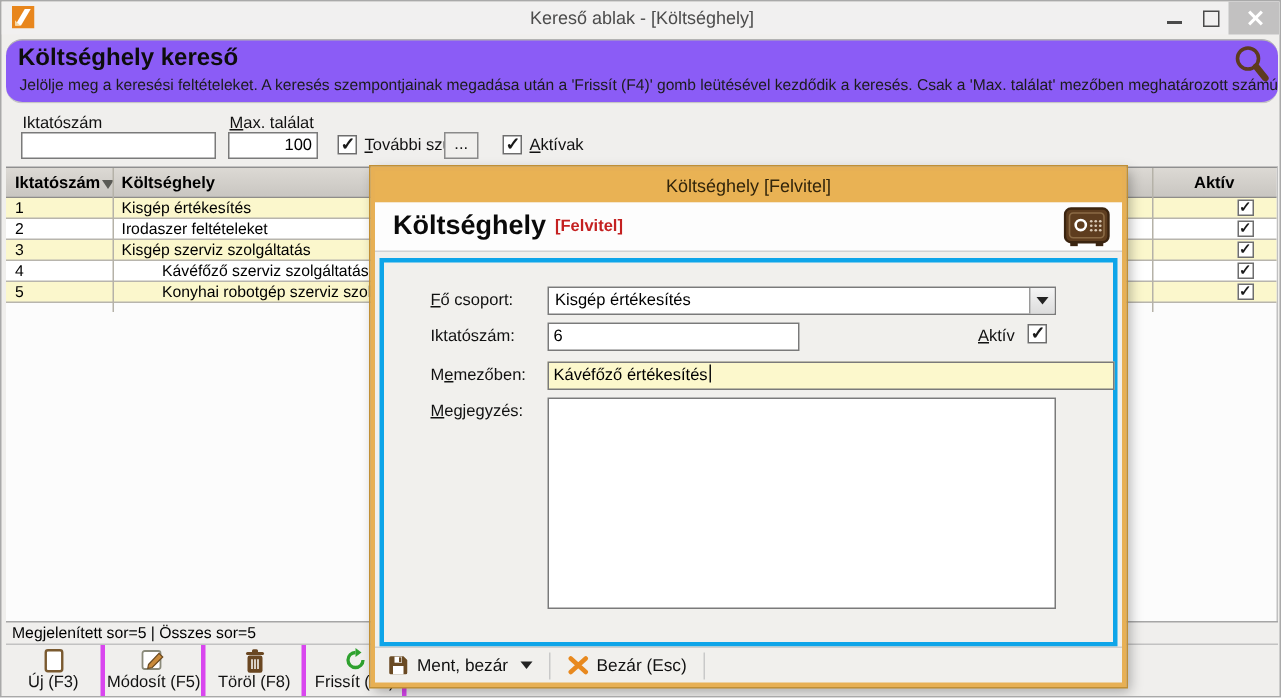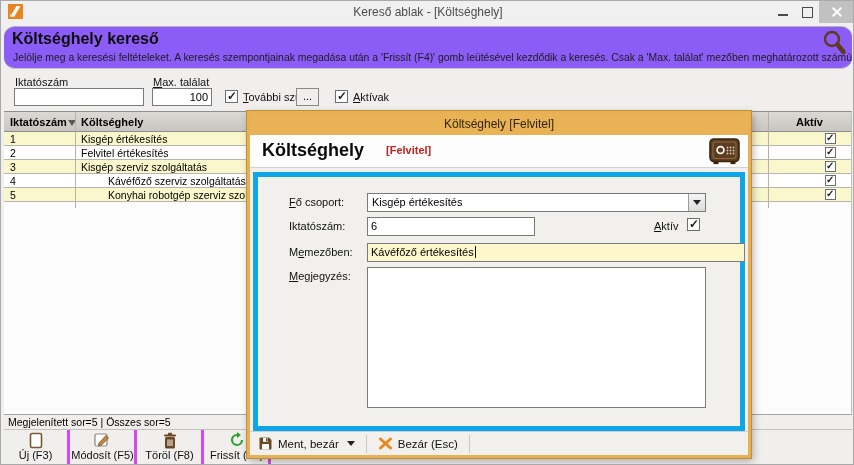--- a/index.html
+++ b/index.html
@@ -86,24 +86,24 @@
 
   
   .dialog { left:246px; top:110px; width:504px; height:347px; background:#f1f0ed;
             border:3px solid #e7b055; outline:1px solid #c08f35;
             box-shadow:2px 3px 8px rgba(0,0,0,.3); z-index:10; }
   .dlg-titlebar { position:absolute; left:0; top:0; width:498px; height:21px; background:#e9b254;
                   text-align:center; font-size:12px; line-height:21px; color:#32250b; }
   .dlg-strip { position:absolute; left:0; top:21px; width:498px; height:33px; background:#fdfdfd;
                border-bottom:1px solid #d2d2d2; }
   .dlg-heading { position:absolute; left:12px; top:5px; font-size:18px; font-weight:bold; color:#0a0a0a; }
-  .dlg-mode { font-size:11px; font-weight:bold; color:#c42020; margin-left:22px; vertical-align:2px; }
+  .dlg-mode { font-size:11px; font-weight:bold; color:#c42020; margin-left:6px; vertical-align:2px; }
   .safe-btn { position:absolute; right:7px; top:3px; width:32px; height:27px; }
   .dlg-group { position:absolute; left:3px; top:58px; width:492px; height:259px;
-               border:5px solid #0ea5e9; }
+               border:3px solid #0ea5e9; }
   .g-lbl { position:absolute; left:31px; font-size:11px; color:#111; }
   .combo { position:absolute; left:109px; top:16px; width:339px; height:19px; background:#fff;
            border:1px solid #7a7a7a; font-size:11px; line-height:17px; padding:0 20px 0 4px; }
   .combo-btn { position:absolute; right:0; top:0; width:17px; height:17px;
                background:linear-gradient(#f5f5f5,#dcdcdc); border-left:1px solid #9a9a9a; }
   .combo-btn::after { content:""; position:absolute; left:4px; top:6px; width:0; height:0;
                border-left:4px solid transparent; border-right:4px solid transparent;
                border-top:5px solid #222; }
   .g-ikt-input { position:absolute; left:109px; top:40px; width:168px; height:19px; }
   .g-aktiv-label { position:absolute; left:396px; top:43px; }
@@ -166,21 +166,21 @@
       <span class="gh-name">Költséghely</span>
       <span class="gh-active">Aktív</span>
     </div>
     <div class="grid-row odd">
       <span class="c-id">1</span>
       <span class="c-name">Kisgép értékesítés</span>
       <span class="cb cb-sm checked"></span>
     </div>
     <div class="grid-row even">
       <span class="c-id">2</span>
-      <span class="c-name">Felvitel értékesítés</span>
+      <span class="c-name">Irodaszer feltételeket</span>
       <span class="cb cb-sm checked"></span>
     </div>
     <div class="grid-row odd">
       <span class="c-id">3</span>
       <span class="c-name">Kisgép szerviz szolgáltatás</span>
       <span class="cb cb-sm checked"></span>
     </div>
     <div class="grid-row even">
       <span class="c-id">4</span>
       <span class="c-name indent">Kávéfőző szerviz szolgáltatás</span>

